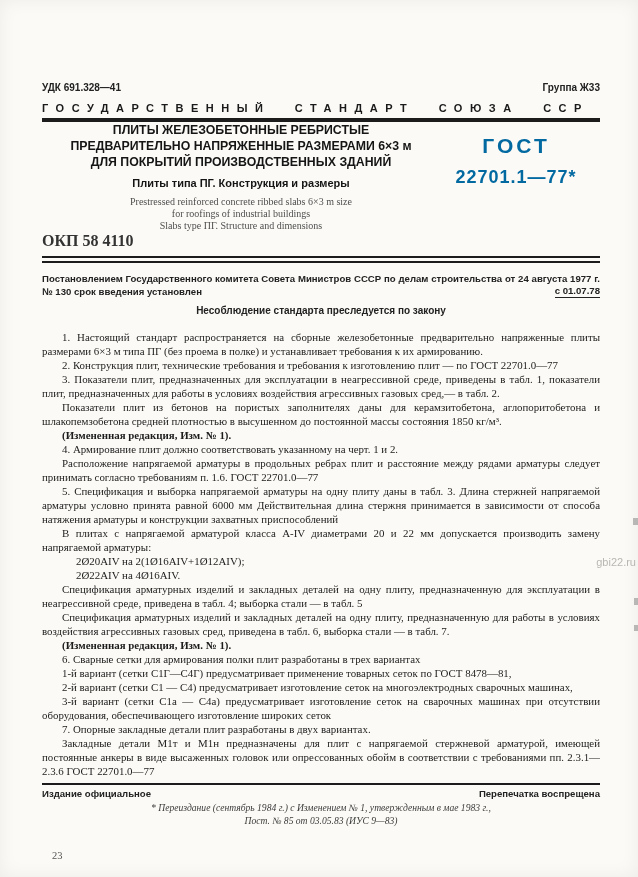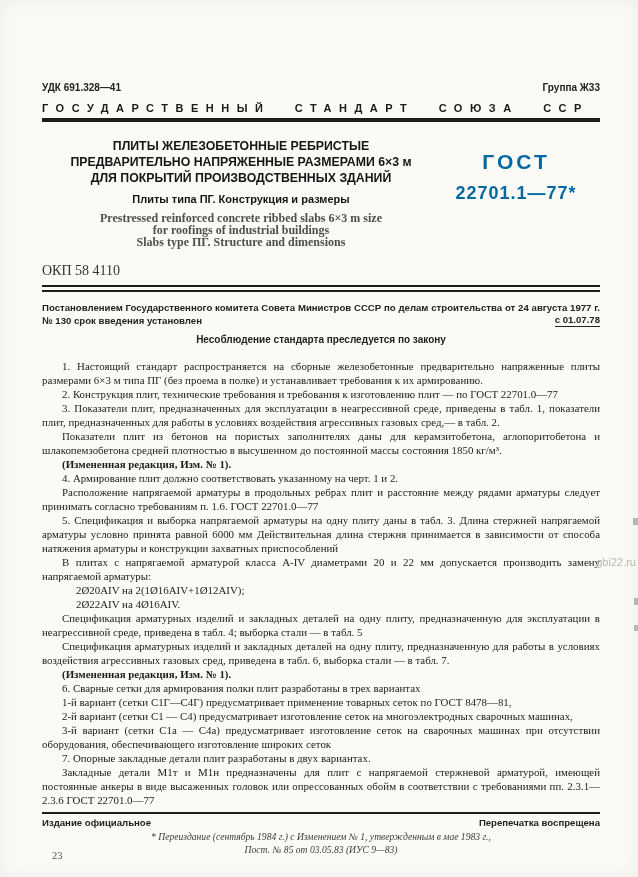--- a/index.html
+++ b/index.html
@@ -9,31 +9,31 @@
   .content{position:absolute;left:42px;right:38px;top:0;}
 
   
   .meta-row{margin-top:82px;display:flex;justify-content:space-between;
             font-family:"Liberation Sans",sans-serif;font-weight:bold;font-size:10px;color:#222;align-items:center;}
   .org-title{margin-top:9px;font-family:"Liberation Sans",sans-serif;font-weight:bold;
              font-size:11px;letter-spacing:7.5px;word-spacing:14px;white-space:nowrap;color:#1a1a1a;}
   .rule-thick{margin-top:4px;height:4px;background:#1c1c1c;}
 
   
-  .title-section{margin-top:16px;display:flex;}
+  .title-section{display:flex;}
   .title-left{flex:1;text-align:center;padding:0 6px 0 14px;}
   .title-main{font-family:"Liberation Sans",sans-serif;font-weight:bold;font-size:12.3px;
               line-height:16px;color:#151515;}
   .title-sub{margin-top:7px;font-family:"Liberation Sans",sans-serif;font-weight:bold;font-size:11px;color:#151515;}
-  .title-en{margin-top:7px;font-size:12px;line-height:12px;color:#4e4e4e;font-weight:bold;}
+  .title-en{margin-top:7px;font-size:10px;line-height:12px;color:#4e4e4e;}
   .gost-box{width:168px;text-align:center;padding-top:12px;font-family:"Liberation Sans",sans-serif;color:#0369a1;}
   .gost-label{font-weight:bold;font-size:21px;letter-spacing:3px;}
   .gost-number{font-weight:bold;font-size:18px;margin-top:9px;letter-spacing:1px;}
 
-  .okp{margin-top:15px;font-size:14px;color:#333;}
+  .okp{font-size:16px;color:#333;font-weight:bold;}
   .rule-double{margin-top:6px;height:3px;border-top:2.5px solid #1c1c1c;border-bottom:2.5px solid #1c1c1c;}
 
   .decree{position:relative;margin-top:9px;font-family:"Liberation Sans",sans-serif;
           font-weight:bold;font-size:9.6px;line-height:13px;color:#222;}
   .decree p{margin:0;text-align:justify;}
   .decree-date{position:absolute;right:0;bottom:0;border-bottom:1px solid #222;}
   .law-notice{margin-top:7px;text-align:center;font-family:"Liberation Sans",sans-serif;
               font-weight:bold;font-size:10px;color:#222;}
 
   

